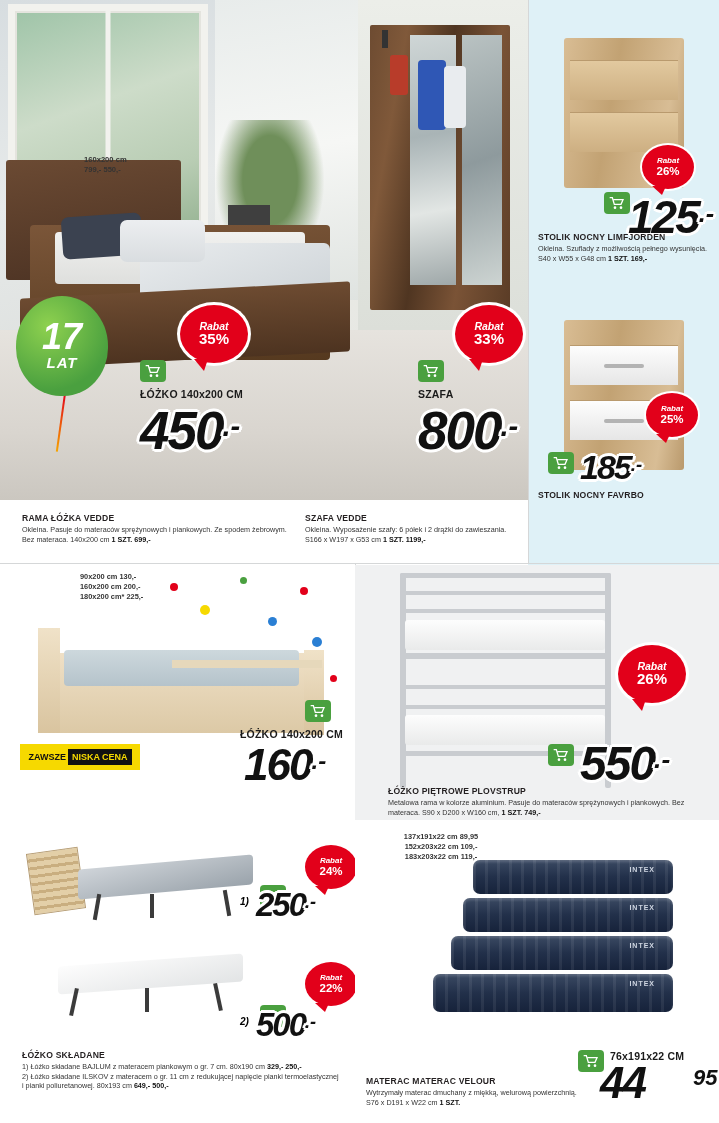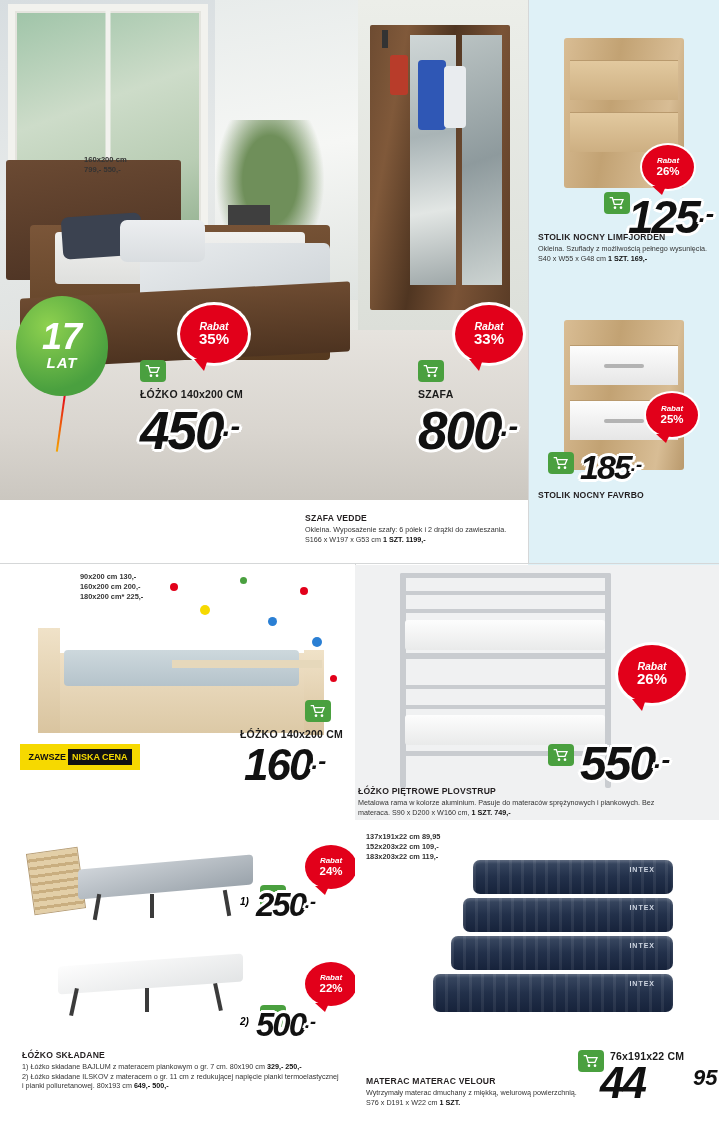--- a/index.html
+++ b/index.html
@@ -338,20 +338,24 @@
   <div class="cart" style="left:418px;top:360px;">
     <svg viewBox="0 0 24 20">
         <path d="M1 2h4l3 10h10l3-7H7" fill="none" stroke="#fff" stroke-width="2"></path>
         <circle cx="9" cy="17" r="2" fill="#fff"></circle>
         <circle cx="18" cy="17" r="2" fill="#fff"></circle>
       </svg>
   </div>
   <div class="prod-label" style="left:418px;top:388px;">SZAFA</div>
   <div class="price-big price-outline" style="left:418px;top:400px;font-size:53px;"><span>800</span><span class="cur">.-</span></div>
 
+  <div class="txt" style="left:22px;top:513px;width:270px;">
+    <h3>RAMA ŁÓŻKA VEDDE</h3>
+    <p><span>Okleina. Pasuje do materaców sprężynowych i piankowych. Ze spodem żebrowym. Bez materaca. 140x200 cm</span> <b>1 SZT. 699,-</b></p>
+  </div>
   <div class="txt" style="left:305px;top:513px;width:215px;">
     <h3>SZAFA VEDDE</h3>
     <p><span>Okleina. Wyposażenie szafy: 6 półek i 2 drążki do zawieszania. S166 x W197 x G53 cm</span> <b>1 SZT. 1199,-</b></p>
   </div>
 
   <div id="right-col"></div>
 
   <div class="photo" id="nightstand1-photo">
     <div class="ns-body"></div>
     <div class="ns-drawer" style="top:40px;"></div>
@@ -467,21 +471,21 @@
   </div>
   <div class="cart" style="left:548px;top:744px;">
     <svg viewBox="0 0 24 20">
         <path d="M1 2h4l3 10h10l3-7H7" fill="none" stroke="#fff" stroke-width="2"></path>
         <circle cx="9" cy="17" r="2" fill="#fff"></circle>
         <circle cx="18" cy="17" r="2" fill="#fff"></circle>
       </svg>
   </div>
   <div class="price-big price-outline" style="left:580px;top:736px;font-size:48px;"><span>550</span><span class="cur">.-</span></div>
 
-  <div class="txt" style="left:358px;top:786px;width:330px;">
+  <div class="txt" style="left:388px;top:786px;width:330px;">
     <h3>ŁÓŻKO PIĘTROWE PLOVSTRUP</h3>
     <p><span>Metalowa rama w kolorze aluminium. Pasuje do materaców sprężynowych i piankowych. Bez materaca. S90 x D200 x W160 cm,</span> <b>1 SZT. 749,-</b></p>
   </div>
 
   <div id="bot-left">
     <div class="slat-block" style="left:30px;top:30px;width:52px;height:62px;transform:rotate(-8deg);"></div>
     <div class="fold-bed-mat" style="left:78px;top:42px;width:175px;height:30px;transform:skewY(-5deg);"></div>
     <div class="fold-leg" style="left:95px;top:74px;width:4px;height:26px;transform:rotate(10deg);"></div>
     <div class="fold-leg" style="left:225px;top:70px;width:4px;height:26px;transform:rotate(-10deg);"></div>
     <div class="fold-leg" style="left:150px;top:74px;width:4px;height:24px;"></div>
@@ -538,21 +542,21 @@
     <div class="airbed" style="left:96px;top:116px;width:222px;height:34px;">
       <div class="ribs"></div>
       <div class="brand">INTEX</div>
     </div>
     <div class="airbed" style="left:78px;top:154px;width:240px;height:38px;">
       <div class="ribs"></div>
       <div class="brand">INTEX</div>
     </div>
   </div>
 
-  <div class="txt" style="left:366px;top:832px;width:150px;">
+  <div class="txt" style="left:366px;top:832px;width:150px;text-align:center;">
     <p style="font-weight:bold;font-size:7.4px;">137x191x22 cm 89,95</p>
     <p style="font-weight:bold;font-size:7.4px;">152x203x22 cm 109,-</p>
     <p style="font-weight:bold;font-size:7.4px;">183x203x22 cm 119,-</p>
   </div>
 
   <div class="cart" style="left:578px;top:1050px;">
     <svg viewBox="0 0 24 20">
         <path d="M1 2h4l3 10h10l3-7H7" fill="none" stroke="#fff" stroke-width="2"></path>
         <circle cx="9" cy="17" r="2" fill="#fff"></circle>
         <circle cx="18" cy="17" r="2" fill="#fff"></circle>

